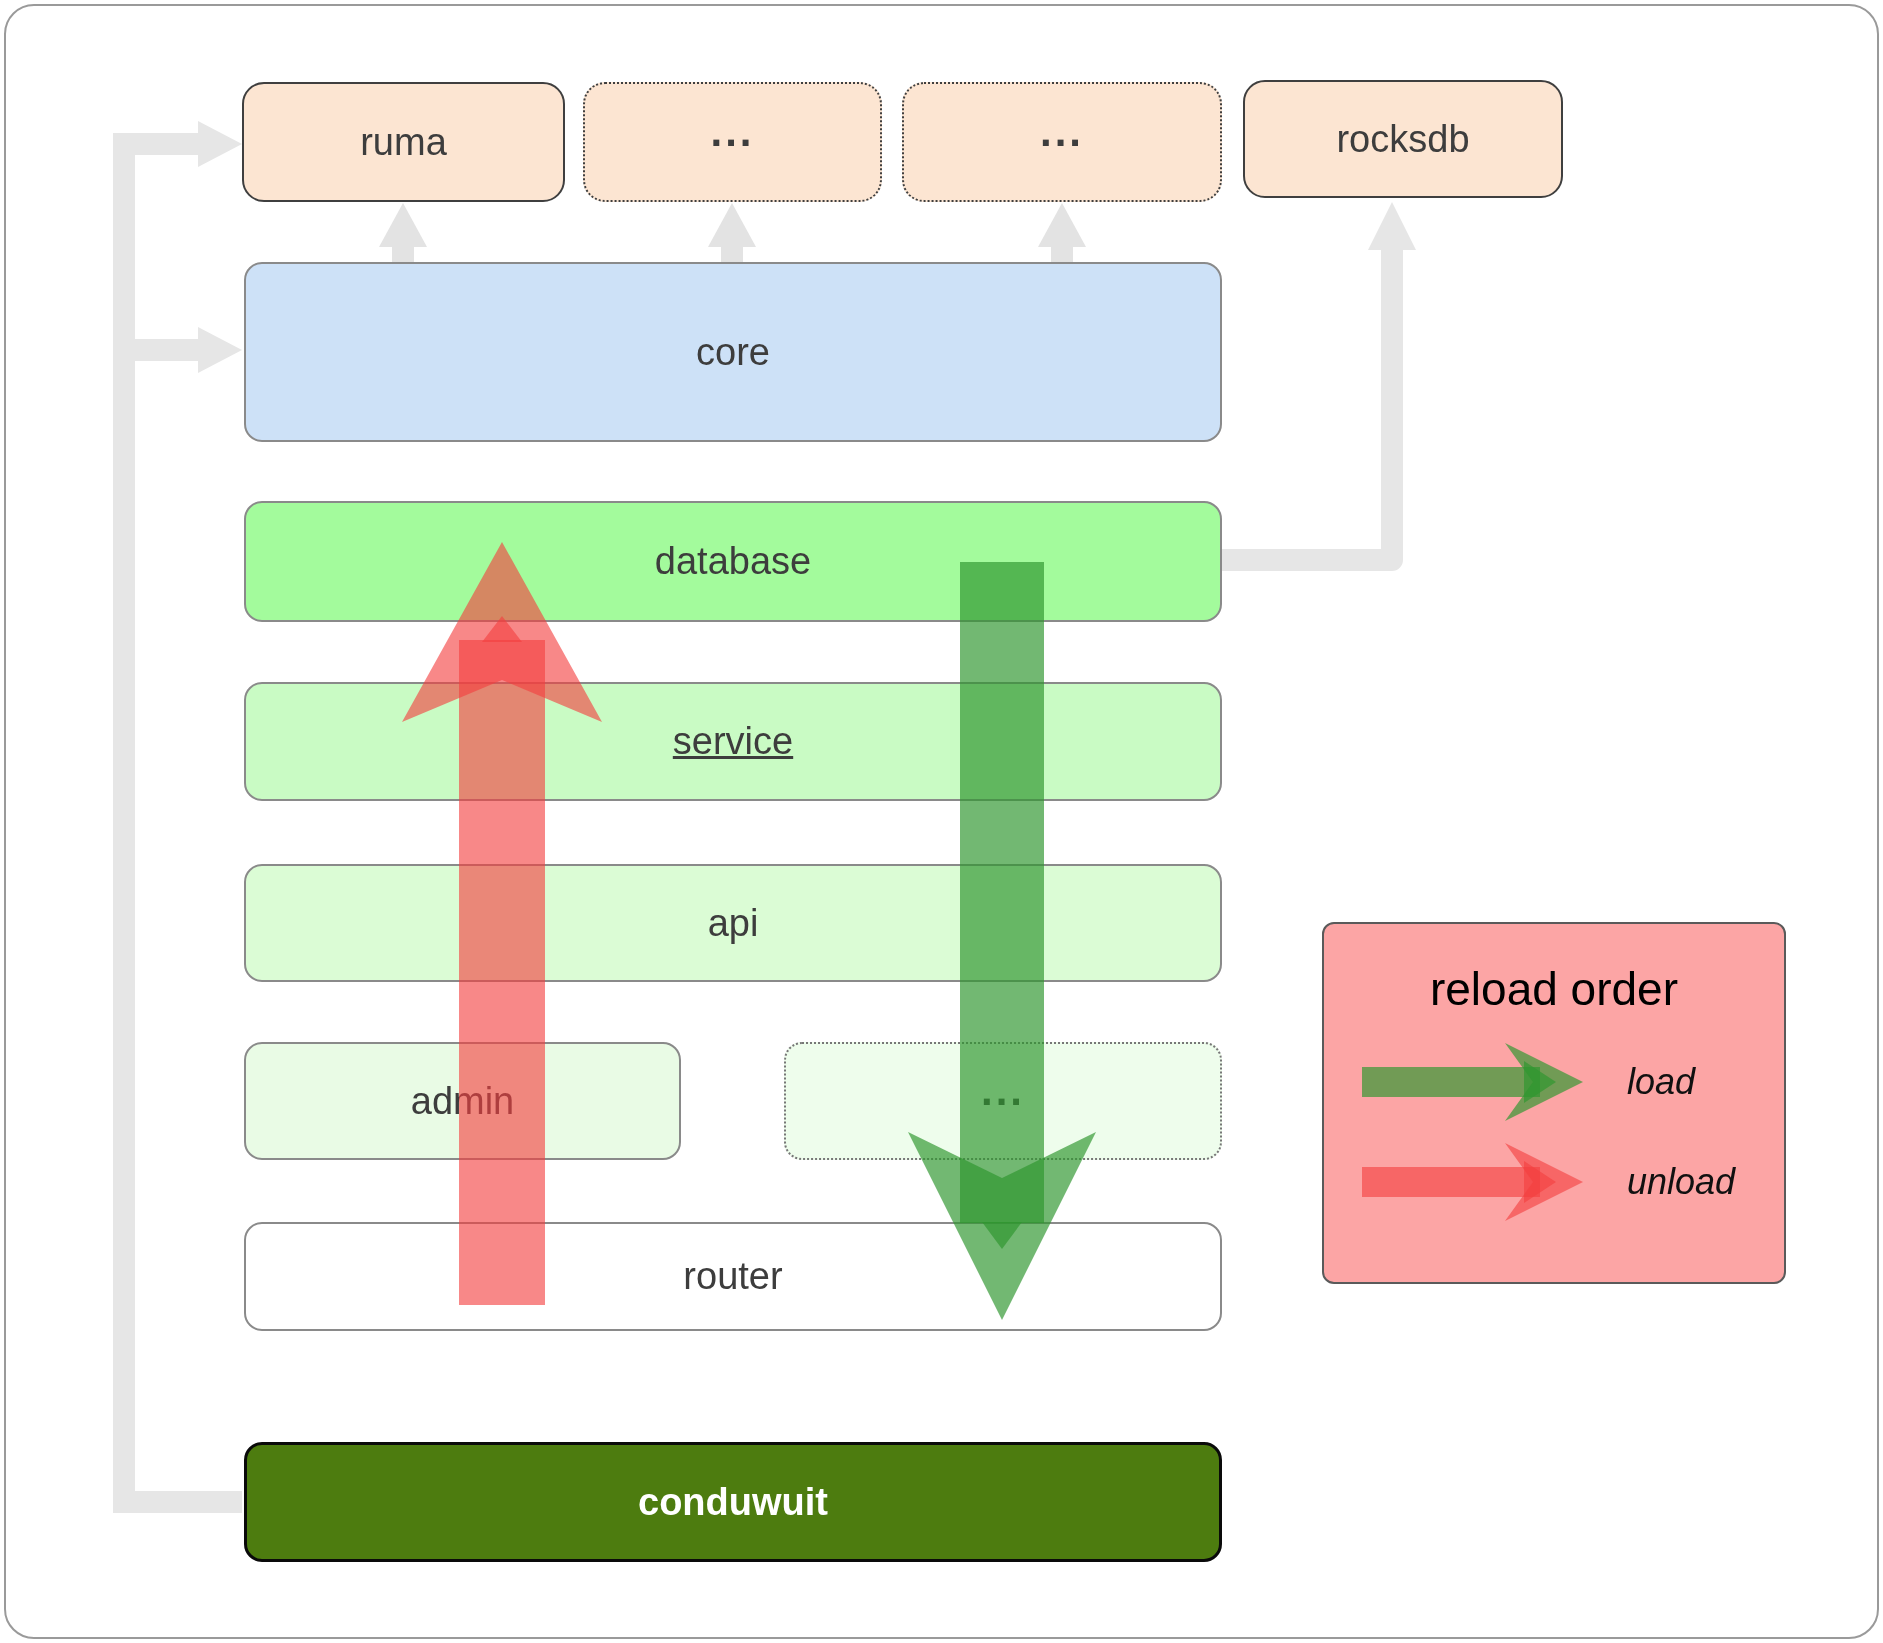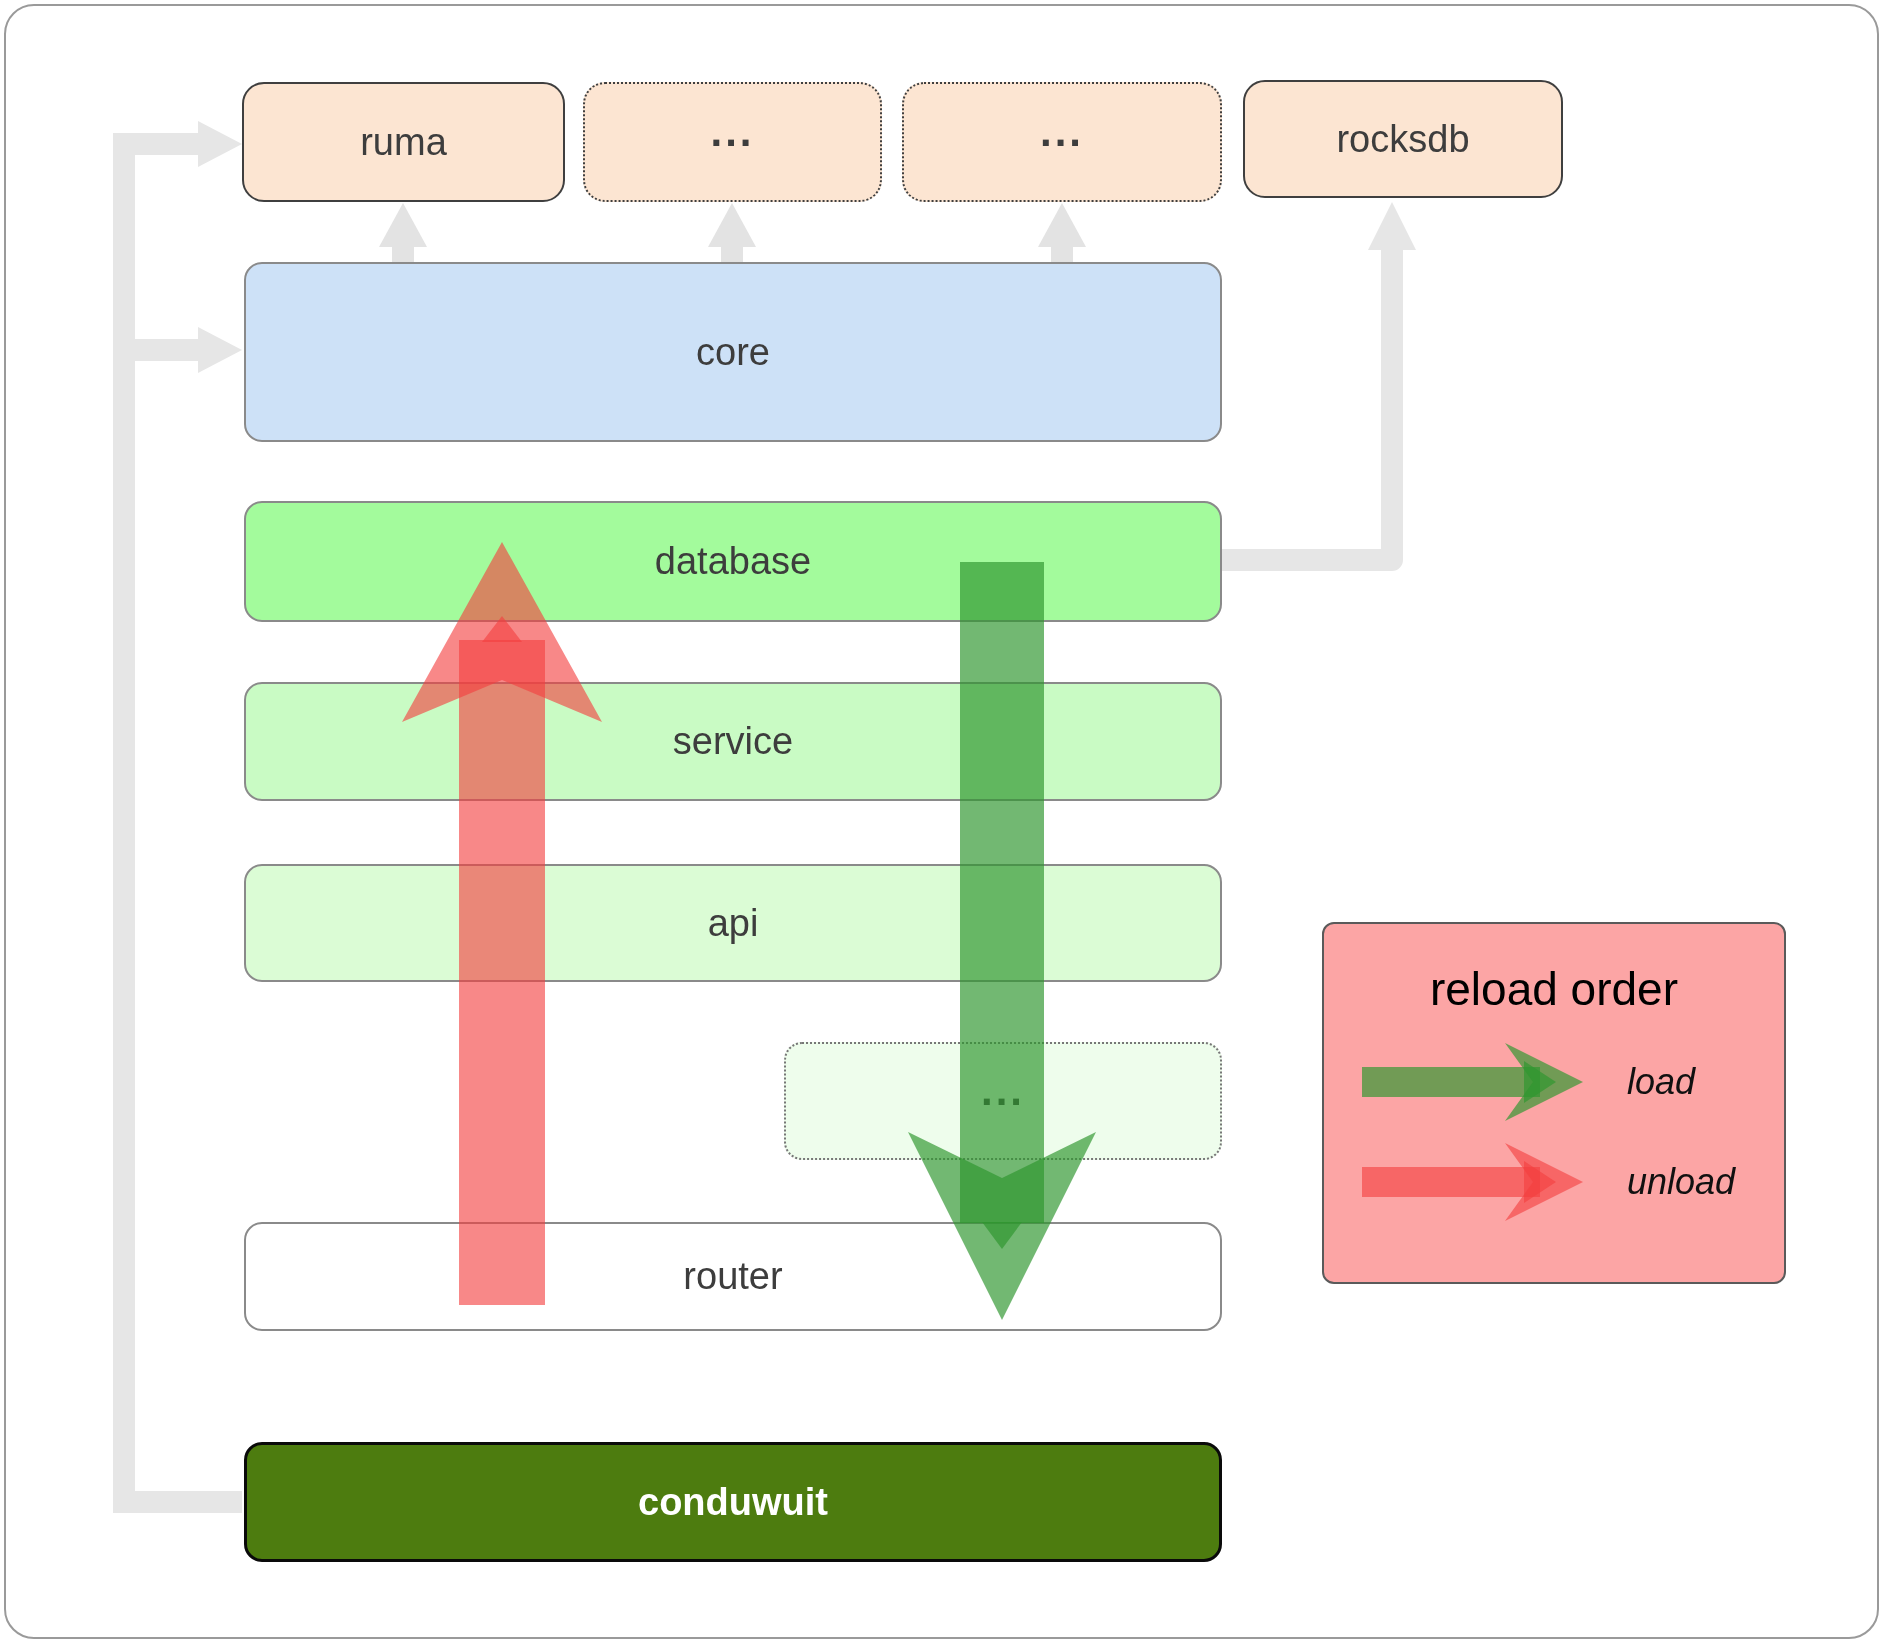--- a/index.html
+++ b/index.html
@@ -19,21 +19,21 @@
     display:flex;align-items:center;justify-content:center;
     font-size:38px;color:#3d3d3d;
     border-radius:18px;
     z-index:1;
   }
   .crate{background:#fce5d2;border:2px solid #3f3f3f;border-radius:22px;}
   .crate.dotted{border:2px dotted #3f3f3f;}
   .ellipsis span{font-weight:700;font-size:42px;letter-spacing:3px;transform:translateY(-10px);}
   #box-core{left:244px;top:262px;width:978px;height:180px;background:#cde1f7;border:2px solid #8a8a8a;}
   #box-database{left:244px;top:501px;width:978px;height:121px;background:#a3fb9c;border:2px solid #8a8a8a;}
-  #box-service{left:244px;top:682px;width:978px;height:119px;background:#c9fbc4;border:2px solid #8a8a8a;}
+  #box-service{left:244px;top:682px;width:978px;height:119px;background:#c9fbc4;border:2px solid #8a8a8a;text-decoration:underline;}
   #box-api{left:244px;top:864px;width:978px;height:118px;background:#dbfcd5;border:2px solid #8a8a8a;}
   #box-admin{left:244px;top:1042px;width:437px;height:118px;background:#e9fbe5;border:2px solid #8a8a8a;}
   #box-admin-more{left:784px;top:1042px;width:438px;height:118px;background:#eefdec;border:2px dotted #777;}
   #box-router{left:244px;top:1222px;width:978px;height:109px;background:#ffffff;border:2px solid #8a8a8a;}
   #box-conduwuit{left:244px;top:1442px;width:978px;height:120px;background:#4d7c0f;border:3px solid #0a0a0a;
     color:#ffffff;font-weight:700;}
   #box-ruma{left:242px;top:82px;width:323px;height:120px;justify-content:center;}
   #box-ellipsis1{left:583px;top:82px;width:299px;height:120px;}
   #box-ellipsis2{left:902px;top:82px;width:320px;height:120px;}
   #box-rocksdb{left:1243px;top:80px;width:320px;height:118px;}
@@ -105,20 +105,23 @@
   </div>
   <div class="box" id="box-database">
     <span>database</span>
   </div>
   <div class="box" id="box-service">
     <span>service</span>
   </div>
   <div class="box" id="box-api">
     <span>api</span>
   </div>
+  <div class="box" id="box-admin">
+    <span>admin</span>
+  </div>
   <div class="box ellipsis" id="box-admin-more">
     <span>...</span>
   </div>
   <div class="box" id="box-router">
     <span>router</span>
   </div>
   <div class="box" id="box-conduwuit">
     <span>conduwuit</span>
   </div>
 

